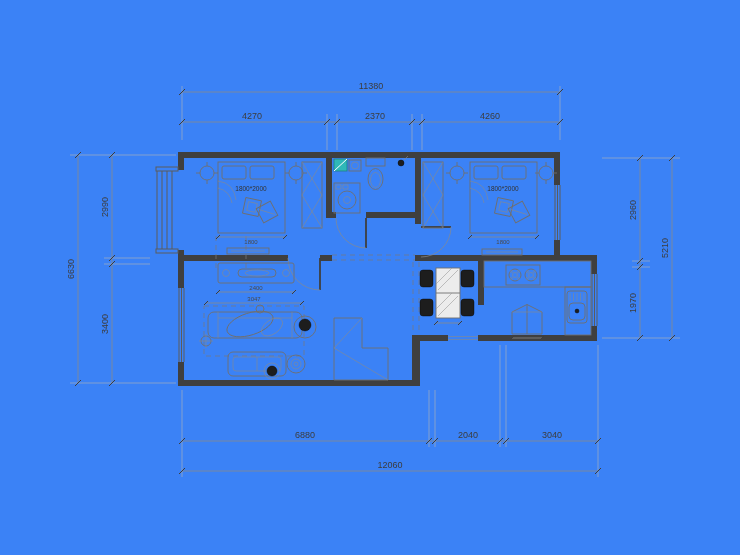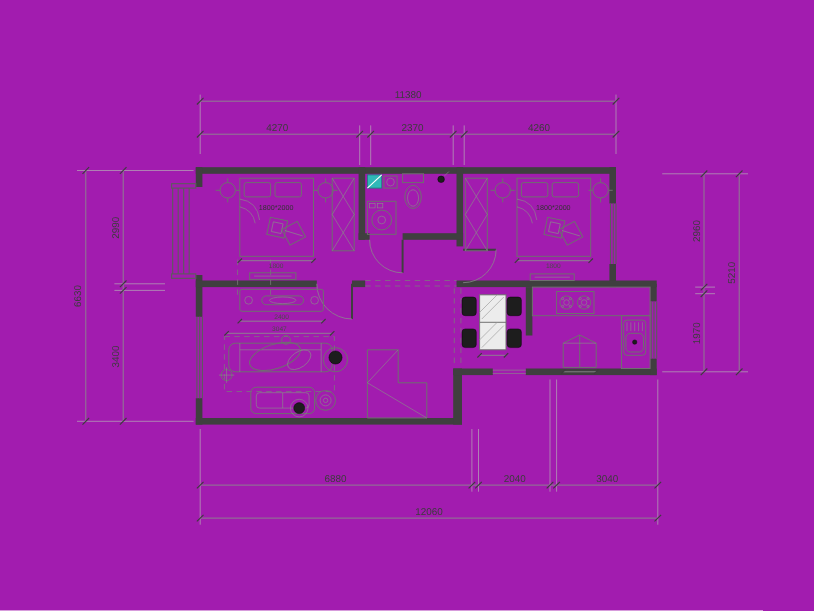--- a/index.html
+++ b/index.html
@@ -1,16 +1,16 @@
 <!DOCTYPE html>
 <html><head>
 <meta charset="utf-8">
 <style>
   html,body{margin:0;padding:0;background:#ffffff;}
-  .stage{width:740px;height:555px;position:relative;background:#a21caf;overflow:hidden;}
+  .stage{width:740px;height:555px;position:relative;background:#3b82f6;overflow:hidden;}
   svg{display:block;}
   text{font-family:"Liberation Sans","DejaVu Sans",sans-serif;fill:#3c3c3c;}
   .dimtxt{font-size:9px;}
   .microtxt{font-size:6px;fill:#4a4a4a;}
   .bedtxt{font-size:6.5px;fill:#333;}
   .dimline{stroke:#8c8c8c;stroke-width:0.8;fill:none;}
   .tick{stroke:#3c3c3c;stroke-width:1;fill:none;}
   .wit{stroke:#b5b5b5;stroke-width:0.6;fill:none;}
   .wall{fill:#3f3f3f;stroke:none;}
   .furn{stroke:#6f6f6f;stroke-width:0.9;fill:none;}

